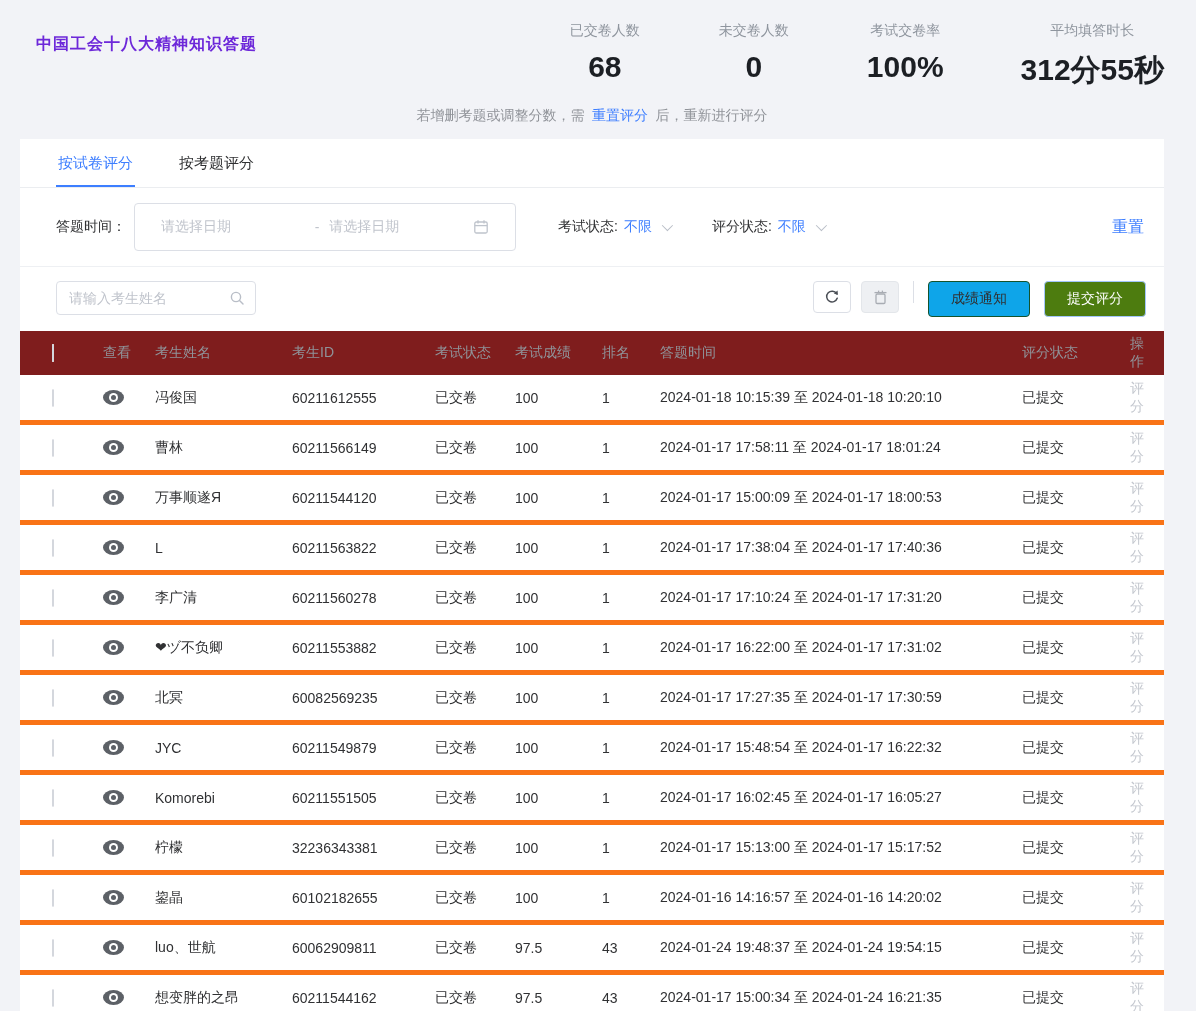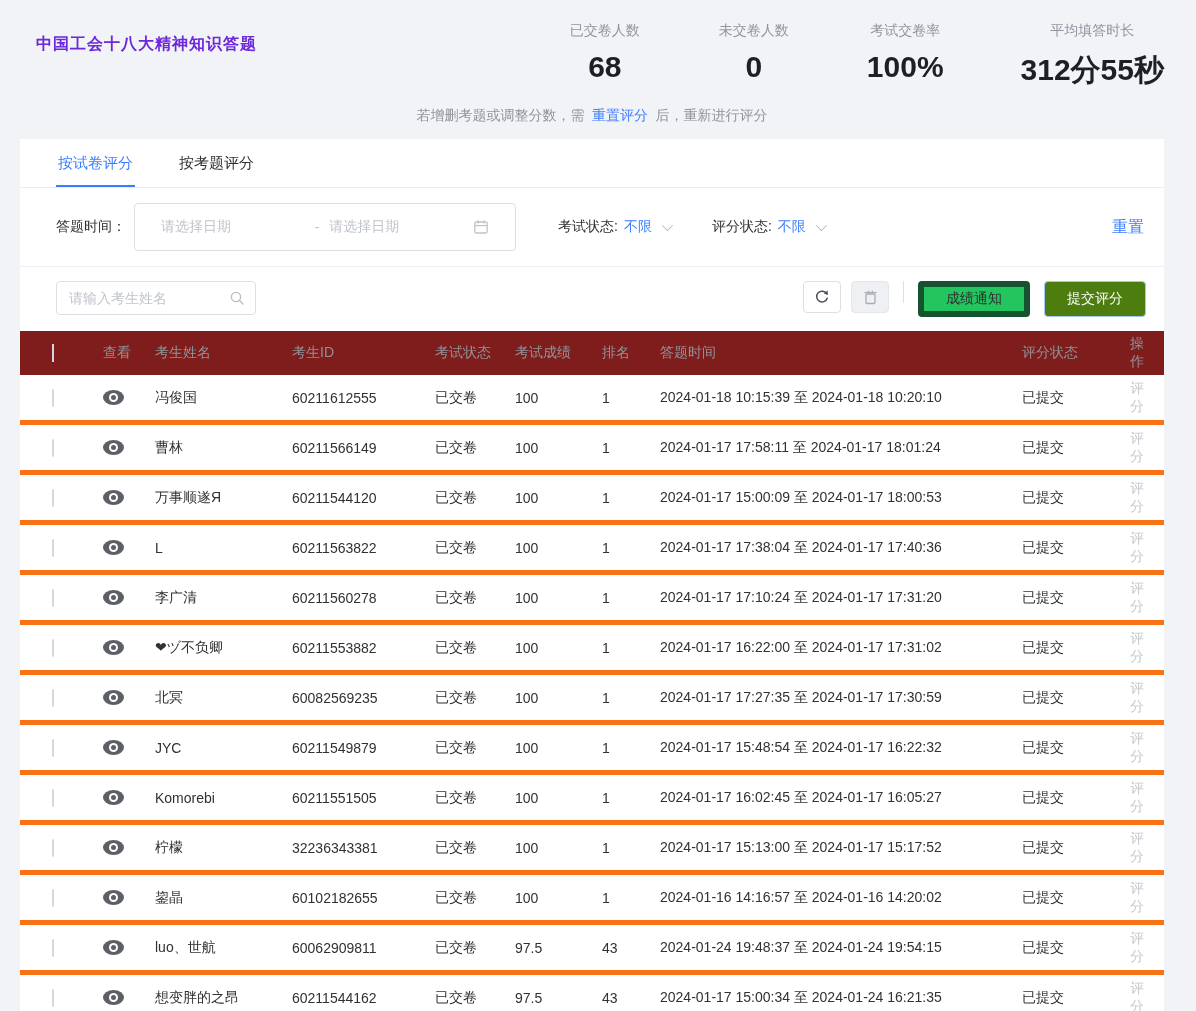--- a/index.html
+++ b/index.html
@@ -43,21 +43,21 @@
     display:flex; align-items:center; padding:0 10px 0 12px; }
   .search-box input { border:none; outline:none; flex:1; font-size:14px; color:#303133; min-width:0;
     font-family:inherit; background:transparent; }
   .search-box input::placeholder { color:#c0c4cc; }
   .icon-btn { width:38px; height:32px; border:1px solid #dcdfe6; border-radius:4px; background:#fff;
     display:flex; align-items:center; justify-content:center; cursor:pointer; }
   .icon-btn.disabled { background:#eef0f3; border-color:#e3e6ea; cursor:not-allowed; }
   .v-divider { width:1px; height:22px; background:#dcdfe6; margin:0 14px; }
   .btn { height:36px; padding:0 22px; border-radius:4px; font-size:14px; cursor:pointer;
     display:flex; align-items:center; justify-content:center; font-family:inherit; }
-  .btn-plain { background:#22c55e; border:6px solid #14532d; color:#303133; }
+  .btn-plain { background:#0ea5e9; border:1px solid #14532d; color:#303133; }
   .btn-primary-disabled { background:#4d7c0f; border:1px solid #a3c6fb; color:#fff; margin-left:14px; cursor:not-allowed; }
   .gap10 { width:10px; }
   
   .table { width:100%; font-size:14px; }
   .tr { display:grid; grid-template-columns:51px 52px 137px 143px 80px 87px 58px 362px 96px 1fr;
     align-items:center; padding:0 16px 0 32px; }
   .thead { height:44px; background:#7f1d1d; color:#909399; }
   .tbody .tr { height:50px; border-bottom:5px solid #f97316; }
   .cell-op { text-align:right; padding-right:4px; }
   .action-link { color:#c4c8cf; cursor:default; }

